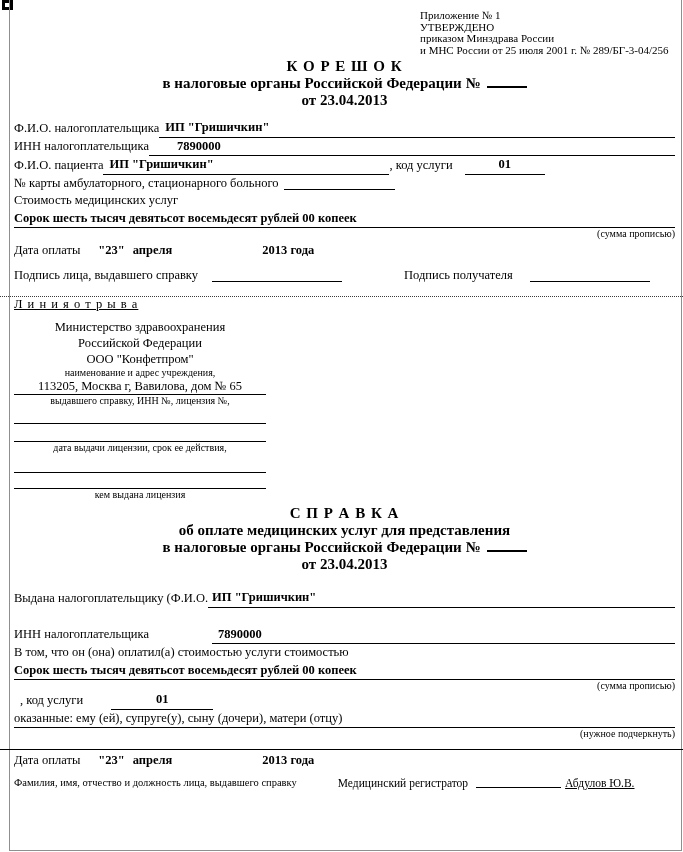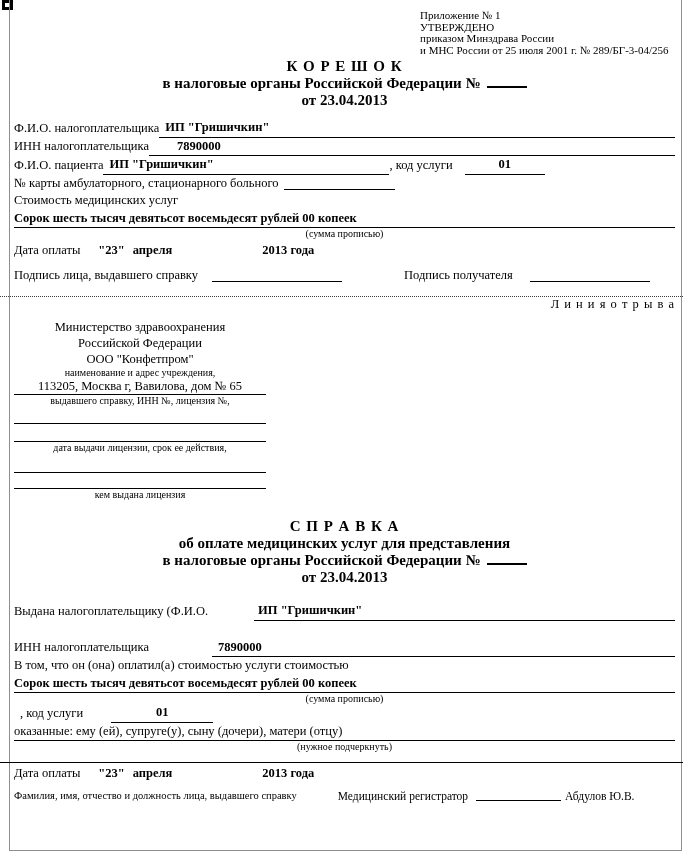--- a/index.html
+++ b/index.html
@@ -13,25 +13,25 @@
   .titles { text-align:center; font-weight:bold; font-size:15px; line-height:17px; }
   .titles .sp { letter-spacing:1px;text-align:center; }
   .num-blank { display:inline-block; width:40px; height:11px; border-bottom:2px solid #000; margin-left:6px; }
 
   .row { display:flex; align-items:center; font-size:12.5px; line-height:17.5px; }
   .b { font-weight:bold; }
   .ul { border-bottom:1px solid #000; }
   .fill { flex:1 1 auto; }
   .val { font-weight:bold; border-bottom:1px solid #000; padding-left:6px; }
   .blank { display:inline-block; border-bottom:1px solid #000; height:12px; }
-  .hintc { font-size:10px; line-height:11px; text-align:center; }
+  .hintc { font-size:10px; line-height:11px; text-align:right; }
   .nowrap { white-space:nowrap; }
 
   .tear { margin-top:12px; border-top:1.5px dotted #3a3a3a; }
-  .tear-label { text-align:right; font-size:12.5px; line-height:14px; letter-spacing:1px; }
+  .tear-label { text-align:left; font-size:12.5px; line-height:14px; letter-spacing:1px;text-decoration:underline; }
 
   .inst { width:252px; margin-top:8px; }
   .inst .c { text-align:center; font-size:12.5px; line-height:16px; }
   .inst .h { font-size:10px; line-height:11px; text-align:center; }
   .inst .addr { text-align:center; font-size:12.5px; line-height:16px; border-bottom:1px solid #000; }
   .inst .bl { height:17px; border-bottom:1px solid #000; }
 
   .small-label { font-size:10.5px; }
   .mid { font-size:11.5px; }
   .hr { border-top:1px solid #000; margin-top:10px; }
@@ -107,28 +107,28 @@
       <div class="addr">113205, Москва г, Вавилова, дом № 65</div>
       <div class="h">выдавшего справку, ИНН №, лицензия №,</div>
       <div class="bl"></div>
       <div class="bl"></div>
       <div class="h">дата выдачи лицензии, срок ее действия,</div>
       <div class="bl" style="height:19px;"></div>
       <div class="bl" style="height:15px;"></div>
       <div class="h">кем выдана лицензия</div>
     </div>
 
-    <div class="titles" style="margin-top:18px;">
+    <div class="titles" style="margin-top:5px;">
       <div class="sp">С П Р А В К А</div>
       <div>об оплате медицинских услуг для представления</div>
       <div><span>в налоговые органы Российской Федерации №</span><span class="num-blank"></span></div>
       <div>от 23.04.2013</div>
     </div>
 
-    <div class="row" style="margin-top:16px;gap:46px;">
+    <div class="row" style="margin-top:16px;">
       <span class="nowrap">Выдана налогоплательщику (Ф.И.О.</span>
       <span class="val fill" style="padding-left:4px;">ИП "Гришичкин"</span>
     </div>
     <div class="row" style="margin-top:18px;">
       <span class="nowrap">ИНН налогоплательщика</span>
       <span class="val fill" style="margin-left:63px;">7890000</span>
     </div>
     <div class="row">
       <span>В том, что он (она) оплатил(а) стоимостью услуги стоимостью</span>
     </div>
@@ -151,18 +151,18 @@
       <span>Дата оплаты</span>
       <span class="b" style="margin-left:18px;">"23"</span>
       <span class="b" style="margin-left:8px;">апреля</span>
       <span class="b" style="margin-left:90px;">2013 года</span>
     </div>
 
     <div class="row" style="margin-top:5px; line-height:16px;">
       <span class="small-label nowrap">Фамилия, имя, отчество и должность лица, выдавшего справку</span>
       <span class="mid nowrap" style="margin-left:41px;">Медицинский регистратор</span>
       <span class="blank" style="width:85px; margin-left:8px; height:10px;"></span>
-      <span class="mid nowrap" style="margin-left:4px;">Абдулов Ю.В.</span>
+      <span class="mid nowrap" style="margin-left:4px;text-decoration:underline;">Абдулов Ю.В.</span>
     </div>
 
 
   </div>
 </div>
 
 </body></html>

